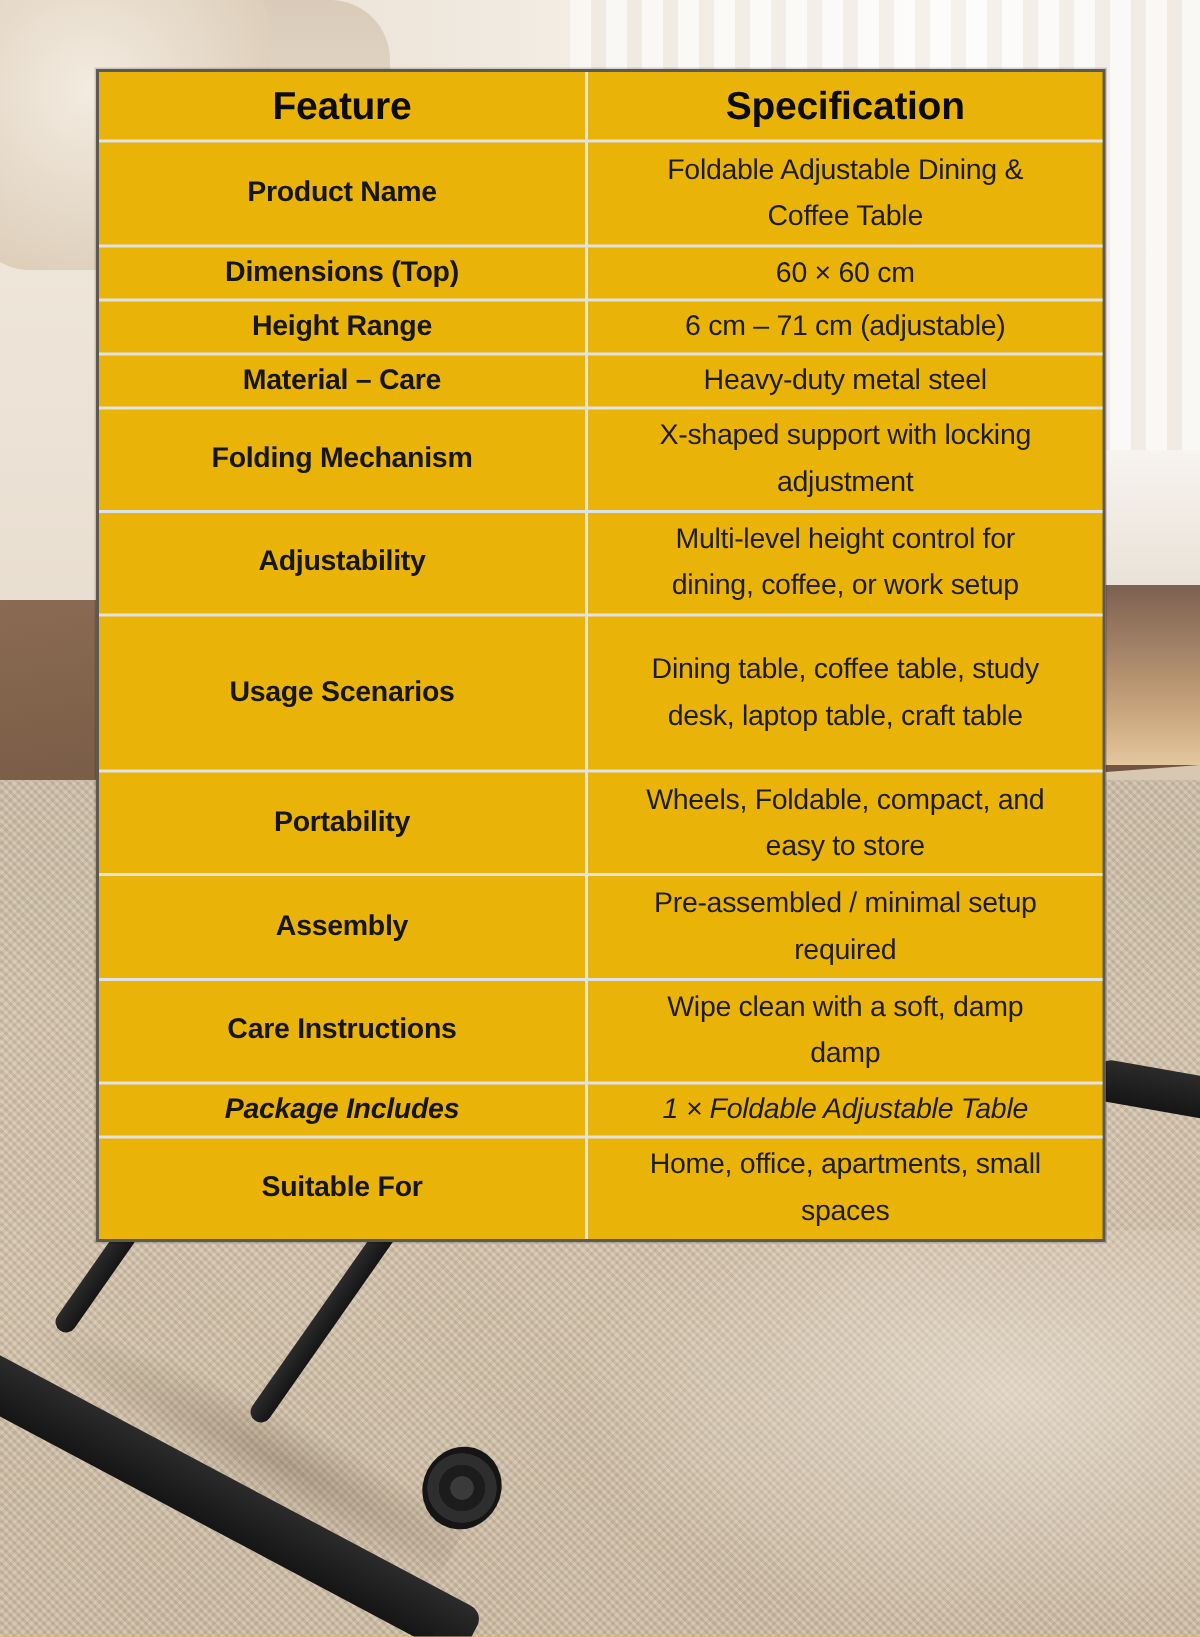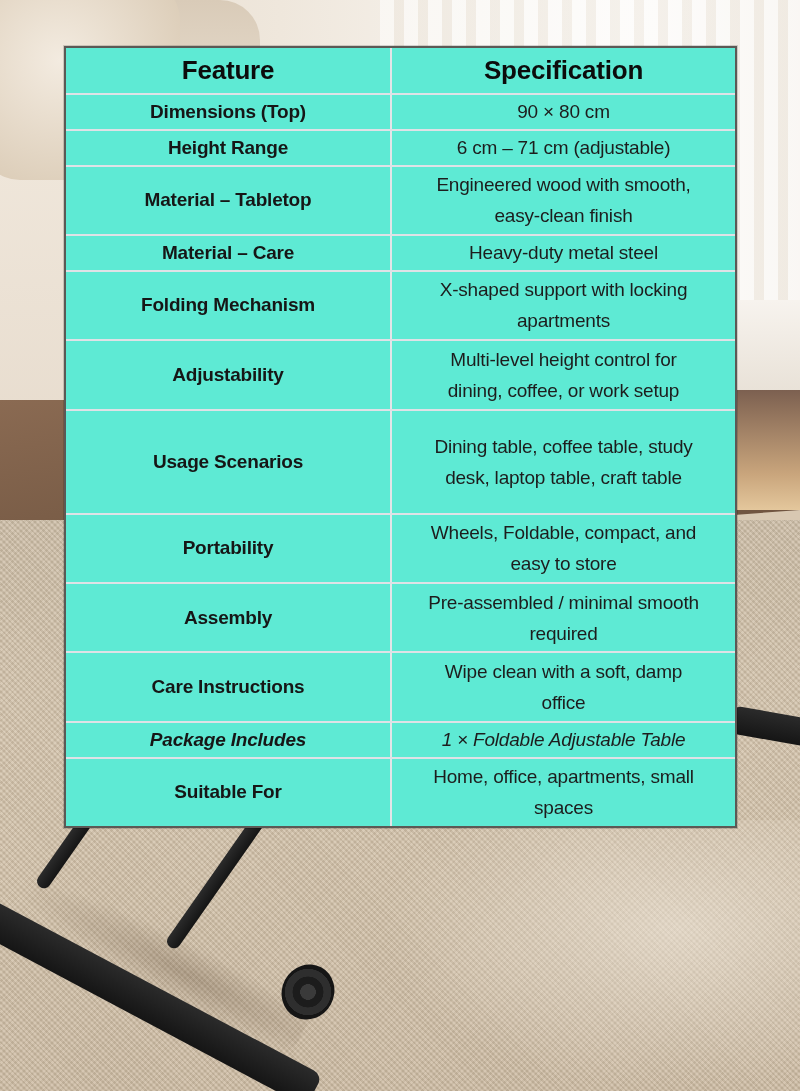--- a/index.html
+++ b/index.html
@@ -68,21 +68,21 @@
     }
     .foot-shadow {
       position: absolute; left: 0; top: 930px; width: 320px; height: 60px;
       background: radial-gradient(ellipse at 60% 50%, rgba(80,60,40,0.25) 0%, rgba(80,60,40,0) 70%);
       transform: rotate(28deg);
     }
 
     
     .spec-card {
       position: absolute; left: 64px; top: 46px; width: 673px; height: 782px;
-      background: #5eead4;
+      background: #eab308;
       border: 2px solid #5c5955;
       box-shadow: 0 0 0 1px rgba(0,0,0,0.15);
     }
     table.spec {
       width: 100%; height: 100%;
       border-collapse: collapse;
       table-layout: fixed;
     }
     table.spec col.c-feature { width: 325px; }
     table.spec col.c-spec { width: auto; }
@@ -135,50 +135,50 @@
         <col class="c-feature">
         <col class="c-spec">
       </colgroup>
     <thead>
       <tr style="height:46px;">
         <th>Feature</th>
         <th>Specification</th>
       </tr>
     </thead>
     <tbody>
+      <tr style="height:65px;">
+        <td class="feature">Product Name</td>
+        <td class="value">
+          <span class="spec-value-line">Foldable Adjustable Dining &amp;</span>
+          <span class="spec-value-line">Coffee Table</span>
+        </td>
+      </tr>
       <tr style="height:32px;">
         <td class="feature">Dimensions (Top)</td>
         <td class="value">
-          <span class="spec-value-line">90 × 80 cm</span>
+          <span class="spec-value-line">60 × 60 cm</span>
         </td>
       </tr>
       <tr style="height:32px;border-radius:12px;">
         <td class="feature">Height Range</td>
         <td class="value">
           <span class="spec-value-line">6 cm – 71 cm (adjustable)</span>
         </td>
       </tr>
-      <tr style="height:64px;">
-        <td class="feature">Material – Tabletop</td>
-        <td class="value">
-          <span class="spec-value-line">Engineered wood with smooth,</span>
-          <span class="spec-value-line">easy-clean finish</span>
-        </td>
-      </tr>
       <tr style="height:32px;">
         <td class="feature">Material – Care</td>
         <td class="value">
           <span class="spec-value-line">Heavy-duty metal steel</span>
         </td>
       </tr>
       <tr style="height:63px;">
         <td class="feature">Folding Mechanism</td>
         <td class="value">
           <span class="spec-value-line">X-shaped support with locking</span>
-          <span class="spec-value-line">apartments</span>
+          <span class="spec-value-line">adjustment</span>
         </td>
       </tr>
       <tr style="height:64px;margin-top:13px;">
         <td class="feature">Adjustability</td>
         <td class="value">
           <span class="spec-value-line">Multi-level height control for</span>
           <span class="spec-value-line">dining, coffee, or work setup</span>
         </td>
       </tr>
       <tr style="height:96px;margin-top:36px;">
@@ -191,29 +191,29 @@
       <tr style="height:63px;margin-left:44px;">
         <td class="feature">Portability</td>
         <td class="value">
           <span class="spec-value-line">Wheels, Foldable, compact, and</span>
           <span class="spec-value-line">easy to store</span>
         </td>
       </tr>
       <tr style="height:63px;margin-top:26px;">
         <td class="feature">Assembly</td>
         <td class="value">
-          <span class="spec-value-line">Pre-assembled / minimal smooth</span>
+          <span class="spec-value-line">Pre-assembled / minimal setup</span>
           <span class="spec-value-line">required</span>
         </td>
       </tr>
       <tr style="height:64px;">
         <td class="feature">Care Instructions</td>
         <td class="value">
           <span class="spec-value-line">Wipe clean with a soft, damp</span>
-          <span class="spec-value-line">office</span>
+          <span class="spec-value-line">damp</span>
         </td>
       </tr>
       <tr style="height:32px;font-style:italic;">
         <td class="feature">Package Includes</td>
         <td class="value">
           <span class="spec-value-line">1 × Foldable Adjustable Table</span>
         </td>
       </tr>
       <tr style="height:62px;padding-left:12px;">
         <td class="feature">Suitable For</td>

